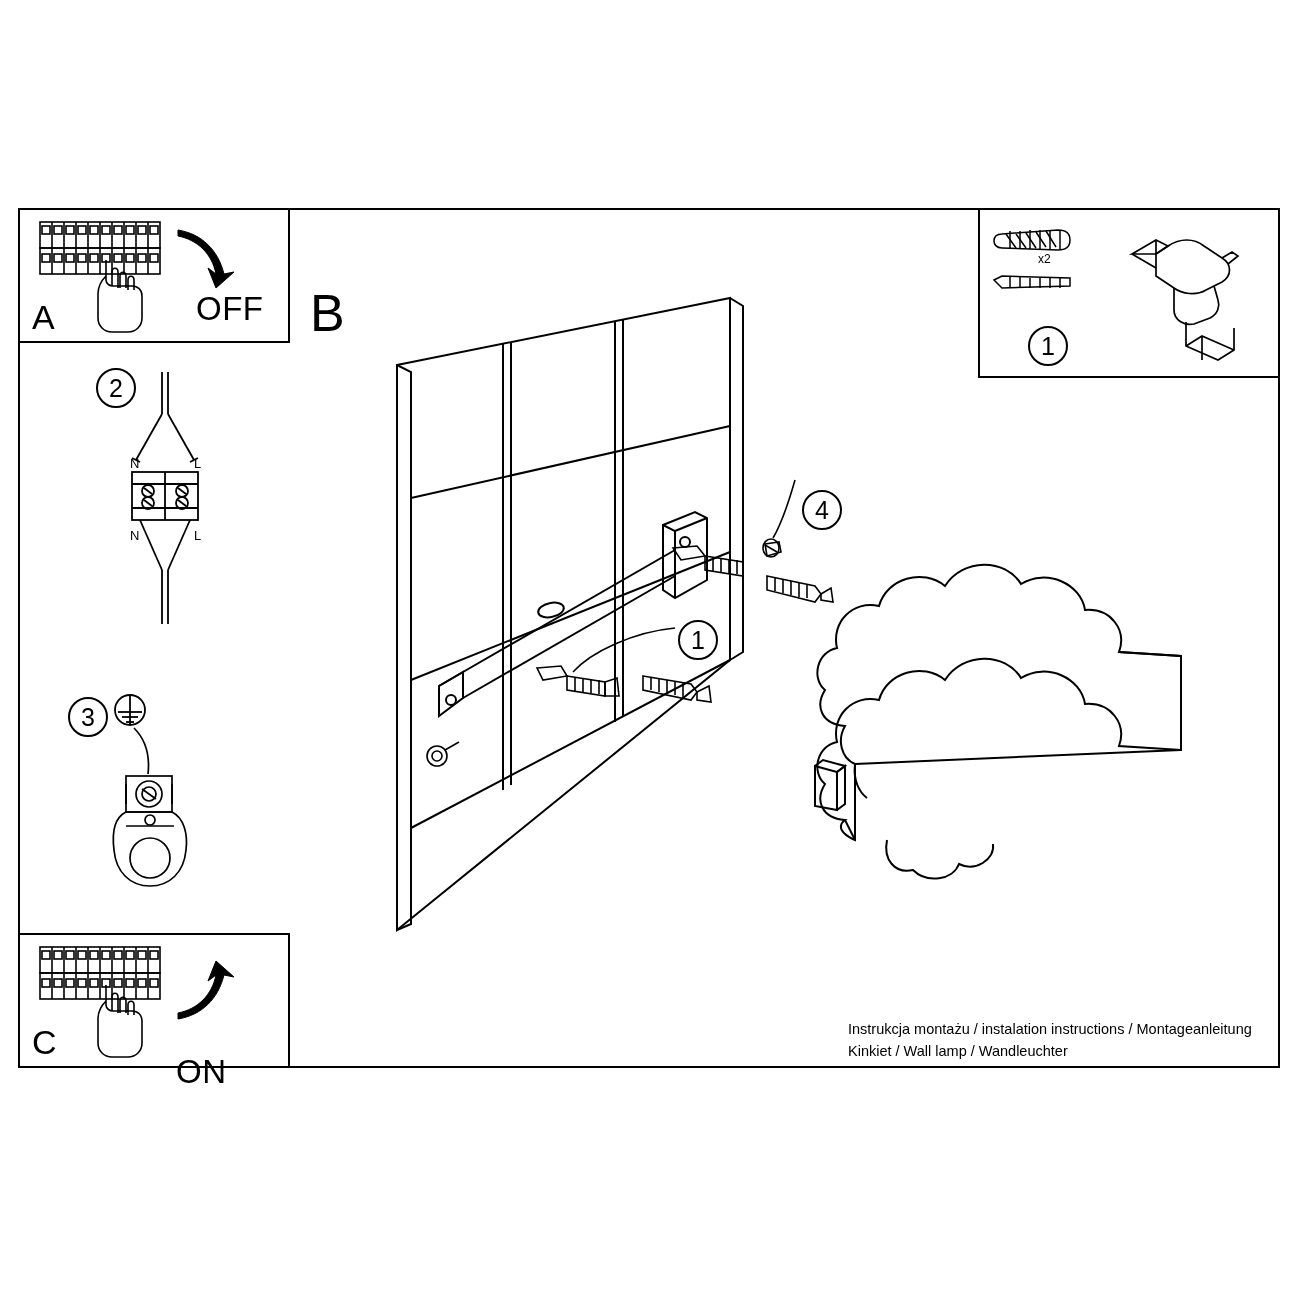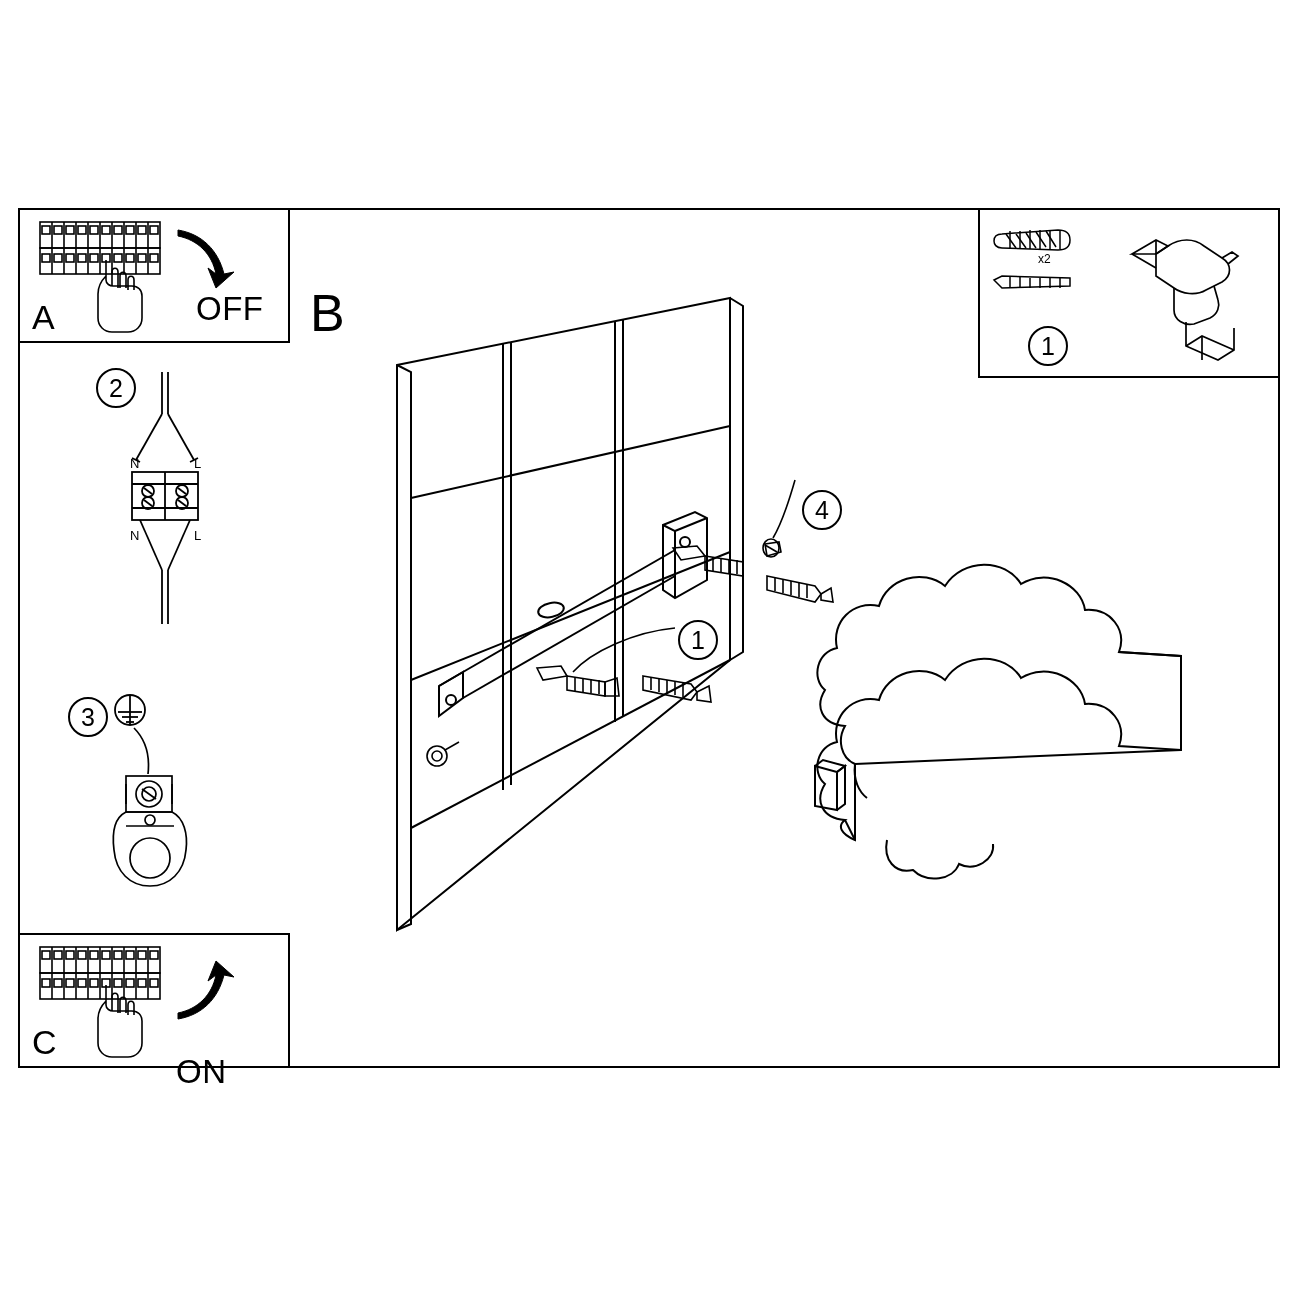--- a/index.html
+++ b/index.html
@@ -466,14 +466,18 @@
         <path d="M440 486 L448 480 L470 486 L462 492"></path>
         <path d="M462 492 L470 486 L470 524 L462 530"></path>
       </g>
 
     </svg>
   </div>
 
   <div class="step-num" id="step-1-wall">1</div>
   <div class="step-num" id="step-4-wall">4</div>
 
+  <div id="caption">
+    <div>Instrukcja montażu / instalation instructions / Montageanleitung</div>
+    <div>Kinkiet / Wall lamp / Wandleuchter</div>
+  </div>
 
 </div>
 
 </body></html>

